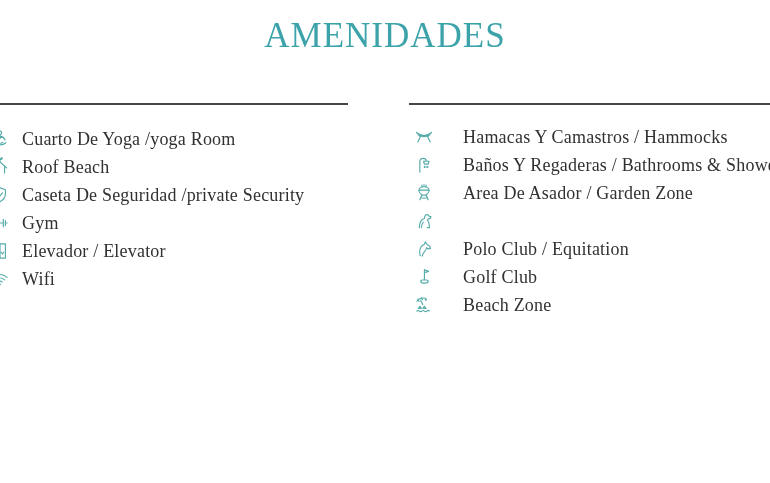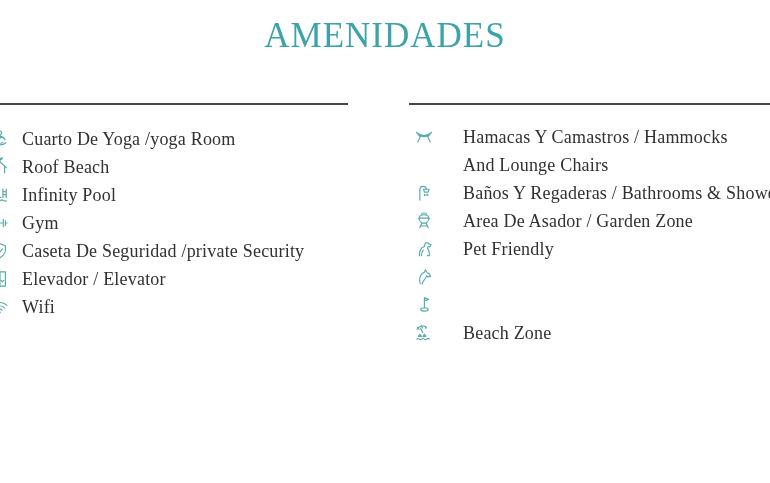--- a/index.html
+++ b/index.html
@@ -112,50 +112,40 @@
           <use href="#sym-roof-garden-icon"></use>
         </svg>
     </span>
     <span class="label">
         <div class="line">Roof Beach</div>
       </span>
   </div>
     <div class="item">
     <span class="icon">
       <svg>
-          <use href="#sym-infinity-pool-icon"></use>
-        </svg>
-    </span>
-    <span class="label">
-        <div class="line">Infinity Pool</div>
+          <use href="#sym-security-icon"></use>
+        </svg>
+    </span>
+    <span class="label">
+        <div class="line">Caseta De Seguridad /private Security</div>
       </span>
   </div>
     <div class="item">
     <span class="icon">
       <svg>
           <use href="#sym-gym-icon"></use>
         </svg>
     </span>
     <span class="label">
         <div class="line">Gym</div>
       </span>
   </div>
     <div class="item">
     <span class="icon">
       <svg>
-          <use href="#sym-security-icon"></use>
-        </svg>
-    </span>
-    <span class="label">
-        <div class="line">Caseta De Seguridad /private Security</div>
-      </span>
-  </div>
-    <div class="item">
-    <span class="icon">
-      <svg>
           <use href="#sym-elevator-icon"></use>
         </svg>
     </span>
     <span class="label">
         <div class="line">Elevador / Elevator</div>
       </span>
   </div>
     <div class="item">
     <span class="icon">
       <svg>
@@ -169,21 +159,20 @@
   </div>
 <div class="col col-right">
     <div class="item">
     <span class="icon">
       <svg>
           <use href="#sym-hammock-icon"></use>
         </svg>
     </span>
     <span class="label">
         <div class="line">Hamacas Y Camastros / Hammocks</div>
-        <div class="line">And Lounge Chairs</div>
       </span>
   </div>
     <div class="item">
     <span class="icon">
       <svg>
           <use href="#sym-shower-icon"></use>
         </svg>
     </span>
     <span class="label">
         <div class="line">Baños Y Regaderas / Bathrooms &amp; Showers</div>
@@ -198,37 +187,40 @@
     <span class="label">
         <div class="line">Area De Asador / Garden Zone</div>
       </span>
   </div>
     <div class="item">
     <span class="icon">
       <svg>
           <use href="#sym-dog-icon"></use>
         </svg>
     </span>
-    <span class="label">
-        <div class="line">Pet Friendly</div>
-      </span>
   </div>
     <div class="item">
     <span class="icon">
       <svg>
           <use href="#sym-horse-icon"></use>
         </svg>
     </span>
+    <span class="label">
+        <div class="line">Polo Club / Equitation</div>
+      </span>
   </div>
     <div class="item">
     <span class="icon">
       <svg>
           <use href="#sym-golf-icon"></use>
         </svg>
     </span>
+    <span class="label">
+        <div class="line">Golf Club</div>
+      </span>
   </div>
     <div class="item">
     <span class="icon">
       <svg>
           <use href="#sym-beach-icon"></use>
         </svg>
     </span>
     <span class="label">
         <div class="line">Beach Zone</div>
       </span>

